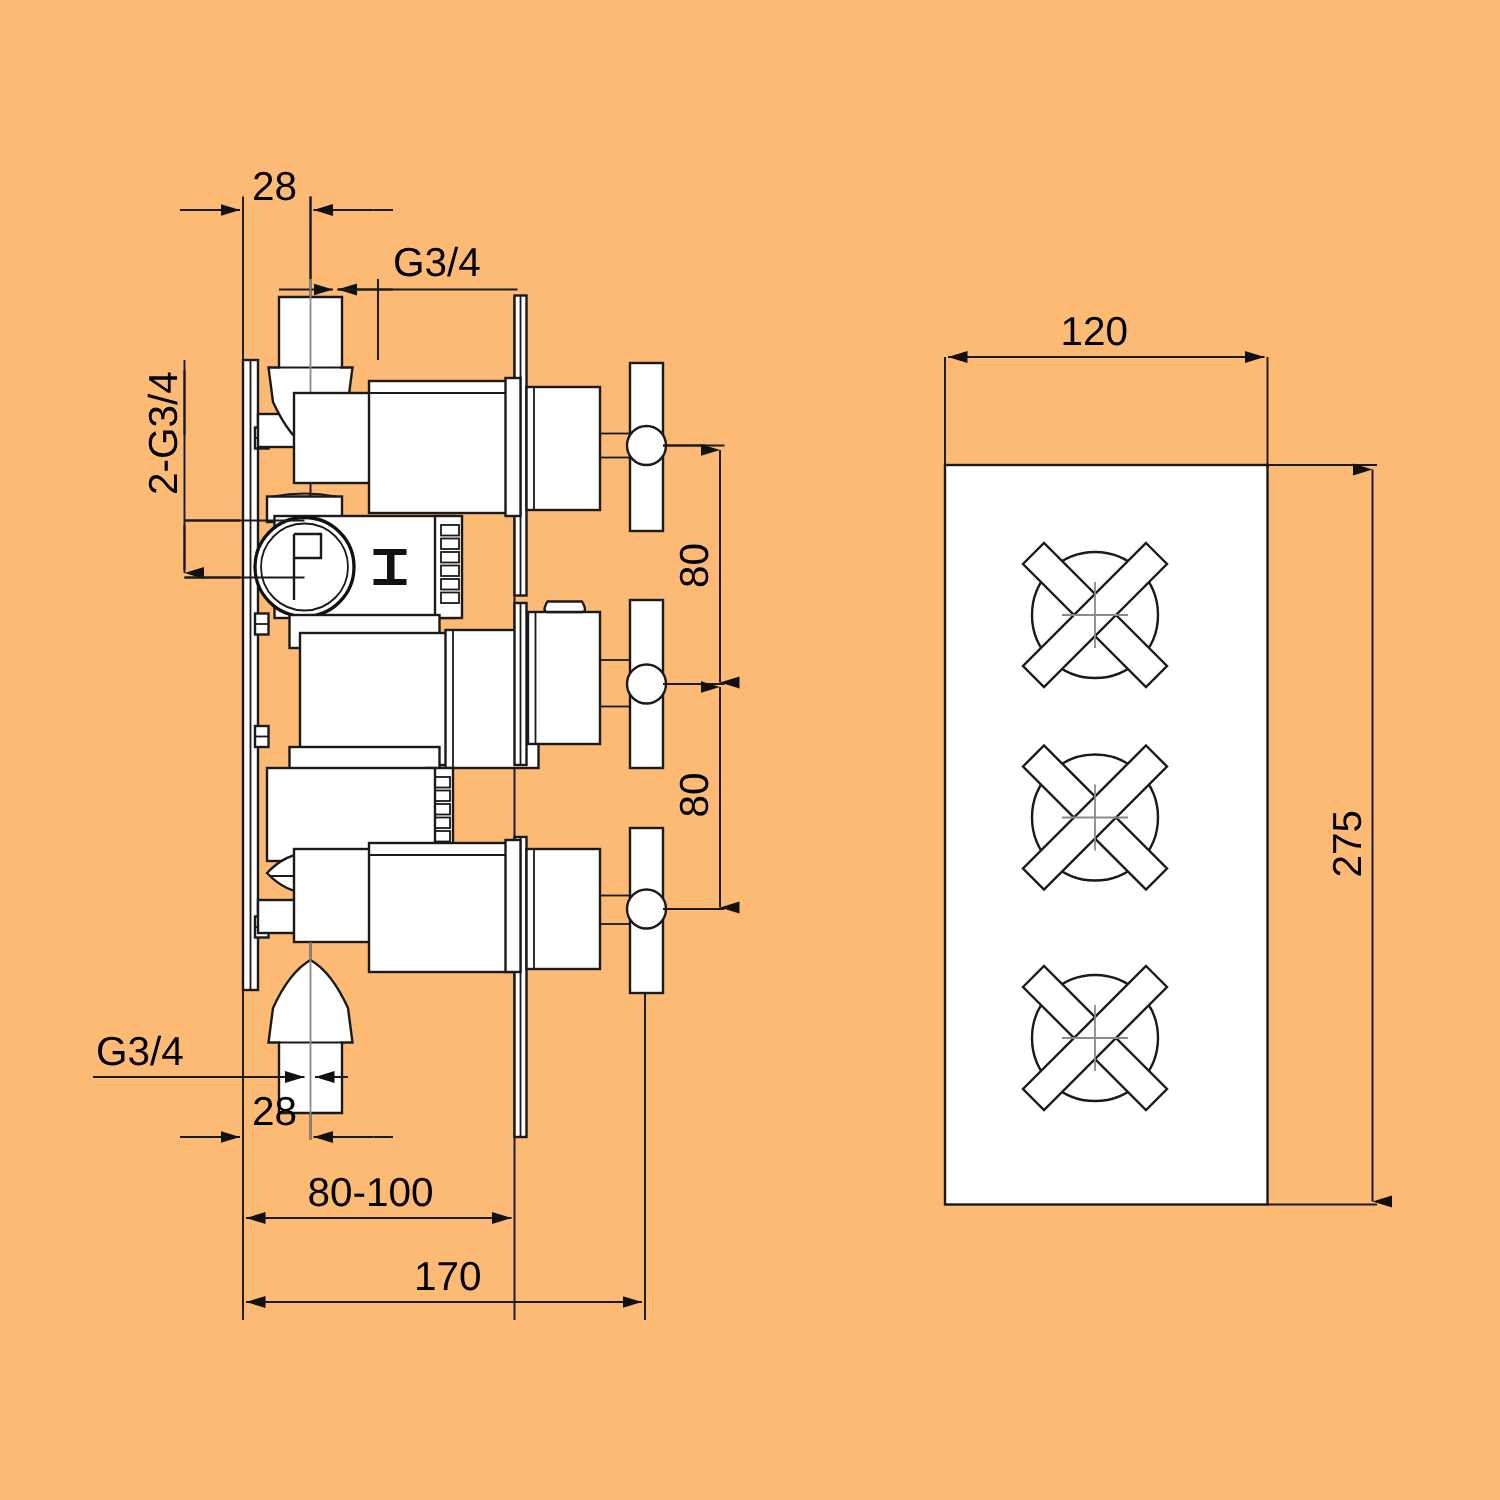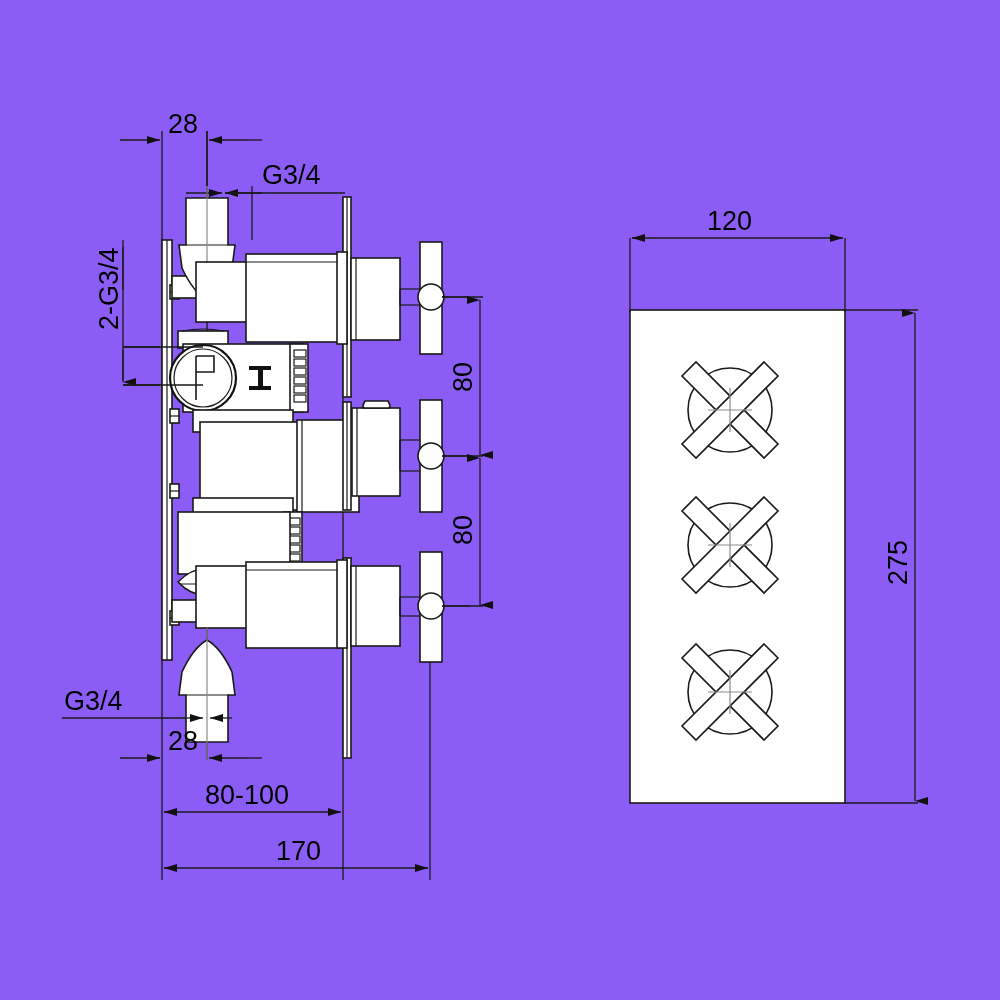--- a/index.html
+++ b/index.html
@@ -1,19 +1,19 @@
 <!DOCTYPE html>
 <html><head>
 <meta charset="utf-8">
 <title>Technical Drawing</title>
 <style>
   html,body{margin:0;padding:0;background:#ffffff;}
   body{width:1000px;height:1000px;overflow:hidden;
        font-family:"Liberation Sans", sans-serif;color:#000;}
-  #stage{position:relative;width:1000px;height:1000px;background:#8b5cf6;}
+  #stage{position:relative;width:1000px;height:1000px;background:#fdba74;}
   svg.drawing{position:absolute;left:0;top:0;width:1000px;height:1000px;display:block;}
   .dimtext{font-family:"Liberation Sans", sans-serif;font-size:27px;fill:#000;}
   
   .ln{stroke:#1a1a1a;fill:none;stroke-width:1.6;}
   .ln-thin{stroke:#1a1a1a;fill:none;stroke-width:1.2;}
   .ln-dim{stroke:#1a1a1a;fill:none;stroke-width:1.3;}
   .ln-center{stroke:#8a8a8a;fill:none;stroke-width:1.2;}
   .ln-heavy{stroke:#111;fill:none;stroke-width:2.2;}
   .fillw{fill:#ffffff;}
 </style>

